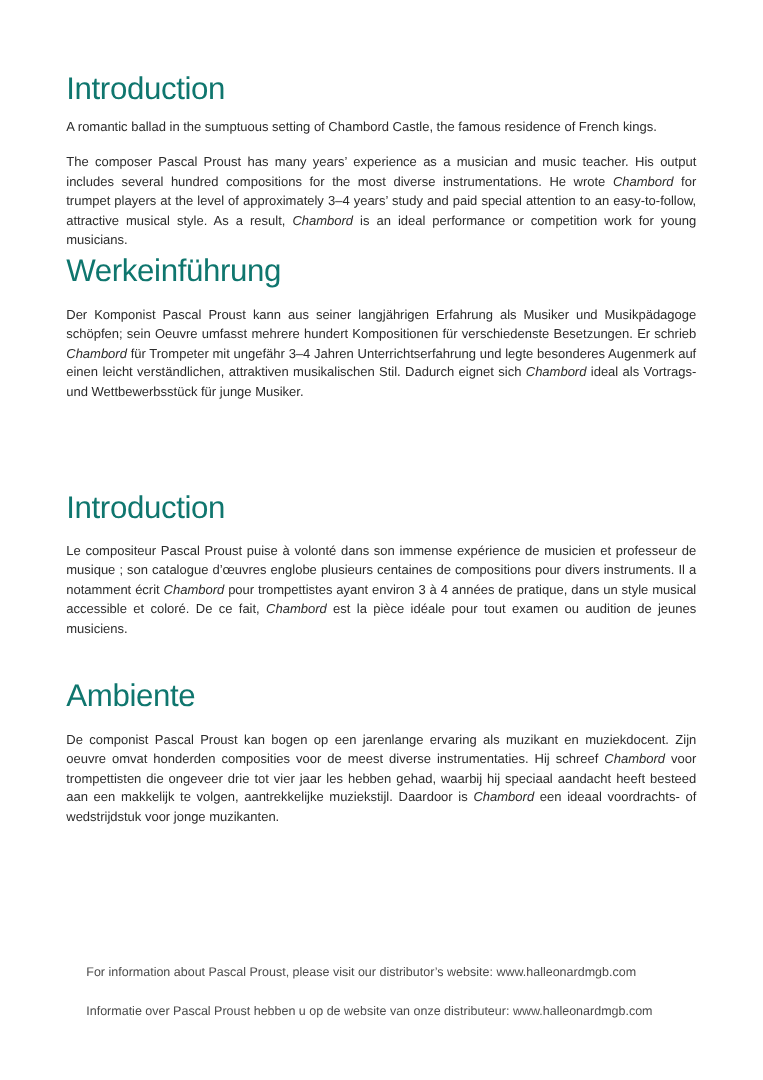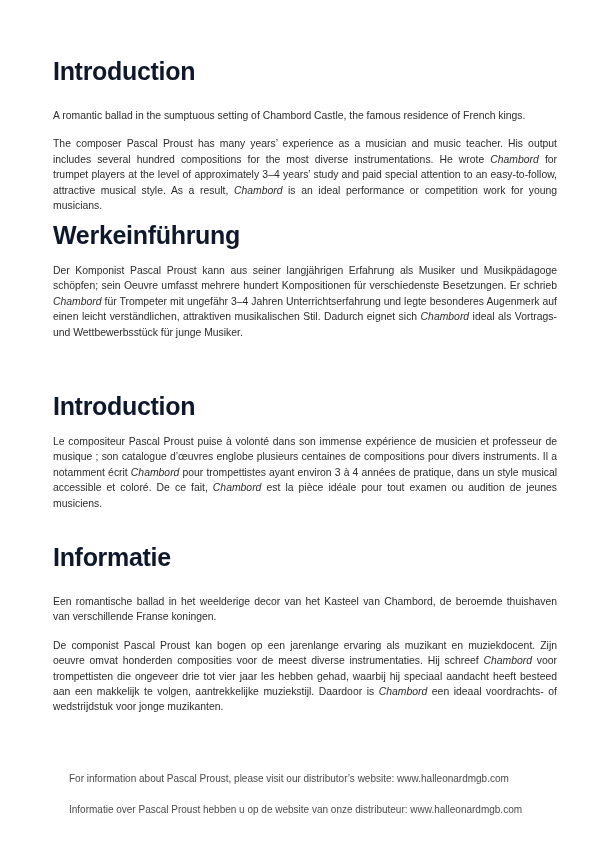--- a/index.html
+++ b/index.html
@@ -21,36 +21,36 @@
       top: 0;
       width: 504px;
     }
     .section {
       position: absolute;
       left: 0;
       width: 504px;
     }
     .heading {
       font-family: "Liberation Sans", sans-serif;
-      font-weight: bold;
+      font-weight: normal;
       font-size: 25px;
-      color: #0f172a;
+      color: #0f766e;
       margin: 0;
       line-height: 30px;
       letter-spacing: -0.3px;
     }
     .para {
       font-size: 10.4px;
       line-height: 15.4px;
       margin: 0;
       color: #2b2b2b;
       text-align: justify;
     }
     .para.first {
-      margin-top: 22px;
+      margin-top: 9px;
     }
     .para.second {
       margin-top: 13px;
     }
     .para .em {
       font-style: italic;
     }
     .footer {
       position: absolute;
       left: 0;
@@ -69,33 +69,32 @@
 <body>
 
 <div class="page">
 
   <section class="section" style="top:56px;">
     <h2 class="heading">Introduction</h2>
     <p class="para first">A romantic ballad in the sumptuous setting of Chambord Castle, the famous residence of French kings.</p>
     <p class="para second"><span>The composer Pascal Proust has many years’ experience as a musician and music teacher. His output includes several hundred compositions for the most diverse instrumentations. He wrote </span><span class="em">Chambord</span><span> for trumpet players at the level of approximately 3–4 years’ study and paid special attention to an easy-to-follow, attractive musical style. As a result, </span><span class="em">Chambord</span><span> is an ideal performance or competition work for young musicians.</span></p>
   </section>
 
-  <section class="section" style="top:220px;">
+  <section class="section" style="top:202px;">
     <h2 class="heading">Werkeinführung</h2>
     <p class="para second"><span>Der Komponist Pascal Proust kann aus seiner langjährigen Erfahrung als Musiker und Musikpädagoge schöpfen; sein Oeuvre umfasst mehrere hundert Kompositionen für verschiedenste Besetzungen. Er schrieb </span><span class="em">Chambord</span><span> für Trompeter mit ungefähr 3–4 Jahren Unterrichtserfahrung und legte besonderes Augenmerk auf einen leicht verständlichen, attraktiven musikalischen Stil. Dadurch eignet sich </span><span class="em">Chambord</span><span> ideal als Vortrags- und Wettbewerbsstück für junge Musiker.</span></p>
   </section>
 
   <section class="section" style="top:391px;">
     <h2 class="heading">Introduction</h2>
     <p class="para second"><span>Le compositeur Pascal Proust puise à volonté dans son immense expérience de musicien et professeur de musique ; son catalogue d’œuvres englobe plusieurs centaines de compositions pour divers instruments. Il a notamment écrit </span><span class="em">Chambord</span><span> pour trompettistes ayant environ 3 à 4 années de pratique, dans un style musical accessible et coloré. De ce fait, </span><span class="em">Chambord</span><span> est la pièce idéale pour tout examen ou audition de jeunes musiciens.</span></p>
   </section>
 
   <section class="section" style="top:542px;">
-    <h2 class="heading">Informatie</h2>
-    <p class="para first">Een romantische ballad in het weelderige decor van het Kasteel van Chambord, de beroemde thuishaven van verschillende Franse koningen.</p>
+    <h2 class="heading">Ambiente</h2>
     <p class="para second"><span>De componist Pascal Proust kan bogen op een jarenlange ervaring als muzikant en muziekdocent. Zijn oeuvre omvat honderden composities voor de meest diverse instrumentaties. Hij schreef </span><span class="em">Chambord</span><span> voor trompettisten die ongeveer drie tot vier jaar les hebben gehad, waarbij hij speciaal aandacht heeft besteed aan een makkelijk te volgen, aantrekkelijke muziekstijl. Daardoor is </span><span class="em">Chambord</span><span> een ideaal voordrachts- of wedstrijdstuk voor jonge muzikanten.</span></p>
   </section>
 
   <div class="footer">
     <p class="footer-line">For information about Pascal Proust, please visit our distributor’s website: www.halleonardmgb.com</p>
     <p class="footer-line">Informatie over Pascal Proust hebben u op de website van onze distributeur: www.halleonardmgb.com</p>
   </div>
 
 </div>
 

